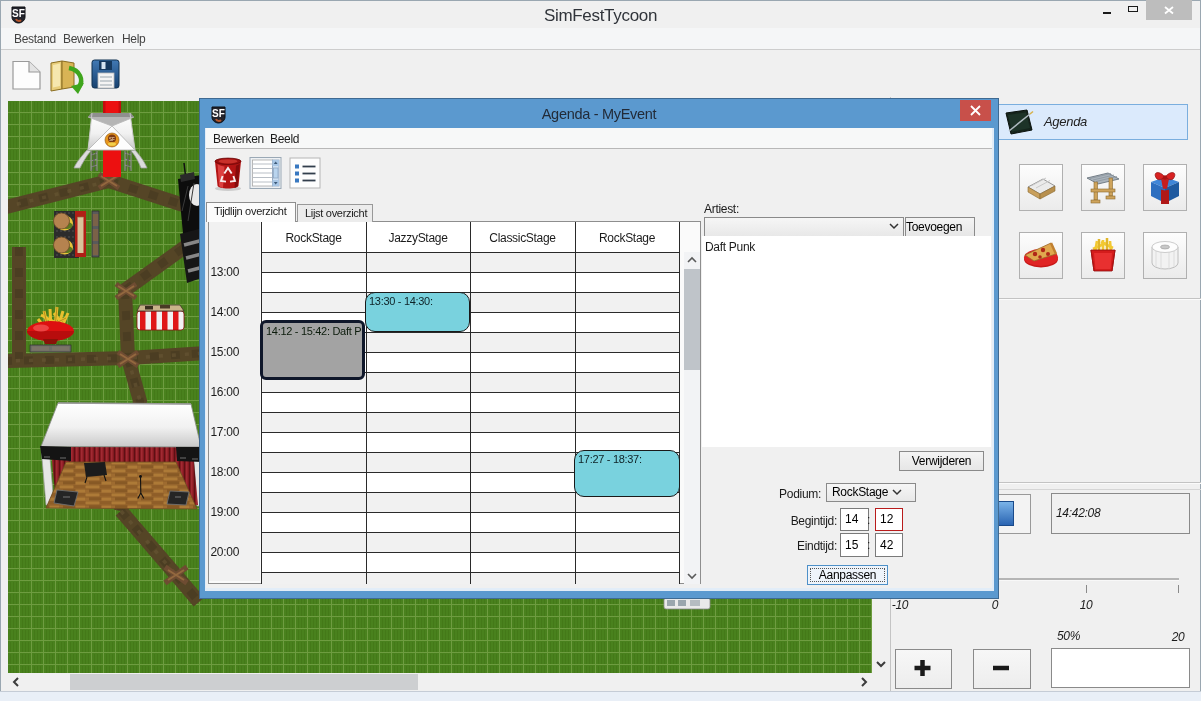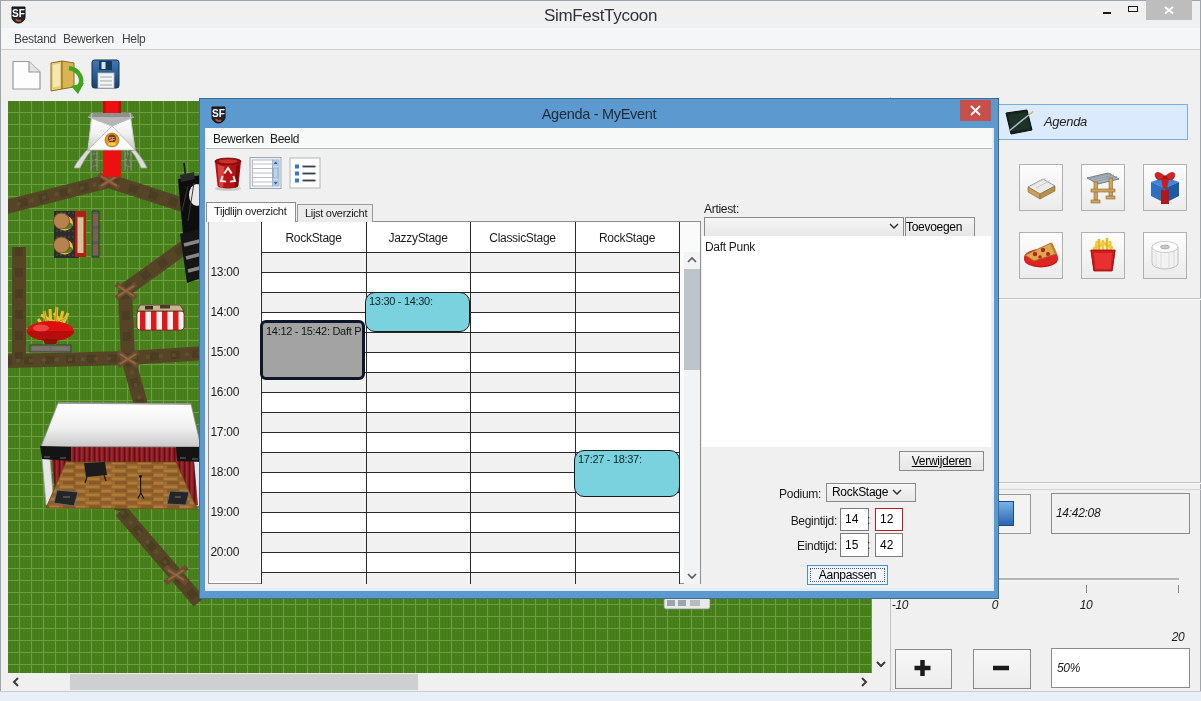--- a/index.html
+++ b/index.html
@@ -396,21 +396,21 @@
 
   <div class="ab" style="left:4px;top:552px;width:55px;height:38px;border:1px solid #8a8a8a;background:linear-gradient(#f7f7f7,#ededed);"></div>
   <svg class="ab" style="left:4px;top:552px;" width="55" height="38">
       <path d="M27.5 11 V27 M19.5 19 H35.5" stroke="#1a1a1a" stroke-width="4.5"></path>
     </svg>
   <div class="ab" style="left:82px;top:552px;width:56px;height:38px;border:1px solid #8a8a8a;background:linear-gradient(#f7f7f7,#ededed);"></div>
   <svg class="ab" style="left:82px;top:552px;" width="56" height="38">
       <path d="M20 19 H36" stroke="#1a1a1a" stroke-width="4.5"></path>
     </svg>
   <div class="ab" style="left:160px;top:551px;width:137px;height:38px;border:1px solid #8a8a8a;background:#ffffff;"></div>
-  <div class="txt" style="left:166px;top:564px;font-size:12px;">50%</div>
+  <div class="txt" style="left:166px;top:532px;font-size:12px;">50%</div>
 </div>
 
 <div class="ab" style="left:0;top:691px;width:1201px;height:10px;background:#e9eff7;border-top:1px solid #c5ccd6;"></div>
 
 <div class="ab" id="dialog" style="left:199px;top:98px;width:800px;height:501px;background:#5b99cf;outline:1px solid rgba(45,75,105,0.6);outline-offset:-1px;z-index:10;">
 
   <div class="txt" style="left:0;right:0;top:8px;text-align:center;font-size:14.5px;color:#222b38;">Agenda - MyEvent</div>
   <svg class="ab" style="left:11px;top:8px;" width="17" height="18" viewBox="0 0 17 18">
     <path d="M2 1 L15 1 L15 11 C15 15 11 17 8.5 17 C6 17 2 15 2 11 Z" fill="#23242c" stroke="#0c0c10" stroke-width="1"></path>
     <path d="M6 13 a3 3 0 0 0 5 1" stroke="#b5542a" stroke-width="2" fill="none"></path>
@@ -514,21 +514,21 @@
 
   <div class="txt" style="left:505px;top:104px;font-size:12px;">Artiest:</div>
   <div class="ab" style="left:505px;top:119px;width:198px;height:18px;background:linear-gradient(#f6f6f6,#e8e8e8);border:1px solid #8a8a8a;"></div>
   <svg class="ab" style="left:689px;top:123px;" width="12" height="10">
       <path d="M2 3 L6 7 L10 3" fill="none" stroke="#333" stroke-width="1.5"></path>
     </svg>
   <div class="ab" style="left:706px;top:119px;width:68px;height:18px;background:linear-gradient(#f4f4f4,#e6e6e6);border:1px solid #8a8a8a;font-size:12px;letter-spacing:-0.3px;line-height:18px;">Toevoegen</div>
   <div class="ab" style="left:503px;top:138px;width:289px;height:211px;background:#ffffff;"></div>
   <div class="txt" style="left:506px;top:142px;font-size:12px;">Daft Punk</div>
 
-  <div class="ab" style="left:700px;top:353px;width:83px;height:18px;background:linear-gradient(#f4f4f4,#e6e6e6);border:1px solid #8a8a8a;text-align:center;font-size:12px;letter-spacing:-0.3px;line-height:18px;text-decoration:underline;">Verwijderen</div>
+  <div class="ab" style="left:700px;top:353px;width:83px;height:18px;background:linear-gradient(#f4f4f4,#e6e6e6);border:1px solid #8a8a8a;text-align:center;font-size:12px;letter-spacing:-0.3px;line-height:18px;">Verwijderen</div>
 
   <div class="txt" style="left:560px;top:389px;width:62px;text-align:right;font-size:12px;">Podium:</div>
   <div class="ab" style="left:627px;top:385px;width:83px;height:17px;background:linear-gradient(#f6f6f6,#e8e8e8);border:1px solid #8a8a8a;font-size:12px;letter-spacing:-0.3px;line-height:17px;padding-left:5px;box-sizing:content-box;">RockStage</div>
   <svg class="ab" style="left:692px;top:389px;" width="12" height="10">
       <path d="M2 3 L6 7 L10 3" fill="none" stroke="#333" stroke-width="1.5"></path>
     </svg>
 
   <div class="txt" style="left:560px;top:416px;width:78px;text-align:right;font-size:12px;">Begintijd:</div>
   <div class="ab" style="left:641px;top:410px;width:23px;height:21px;background:#ffffff;border:1px solid #7a7a7a;font-size:12px;line-height:21px;padding-left:4px;">14</div>
   <div class="txt" style="left:668px;top:415px;font-size:12px;">:</div>

